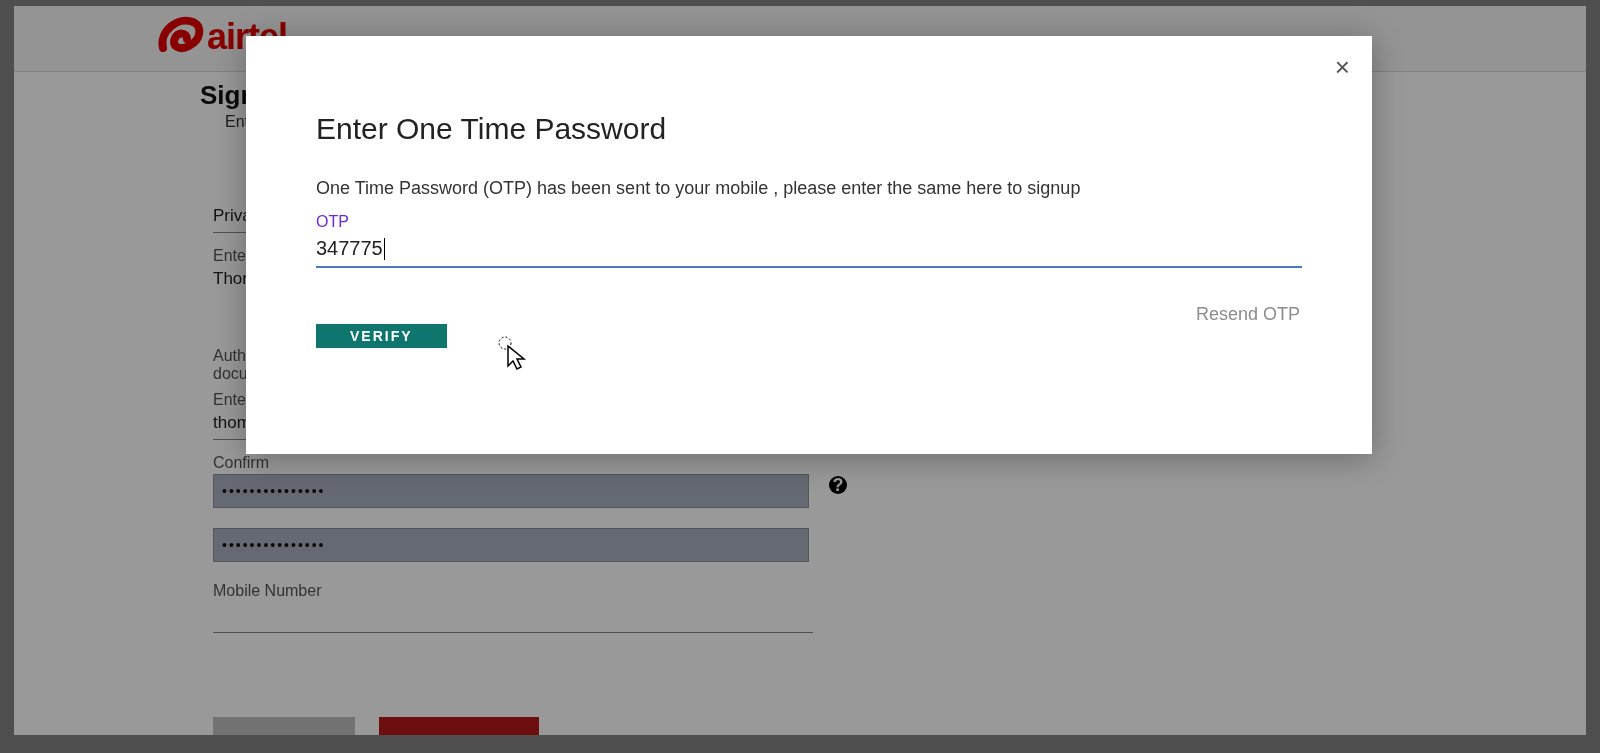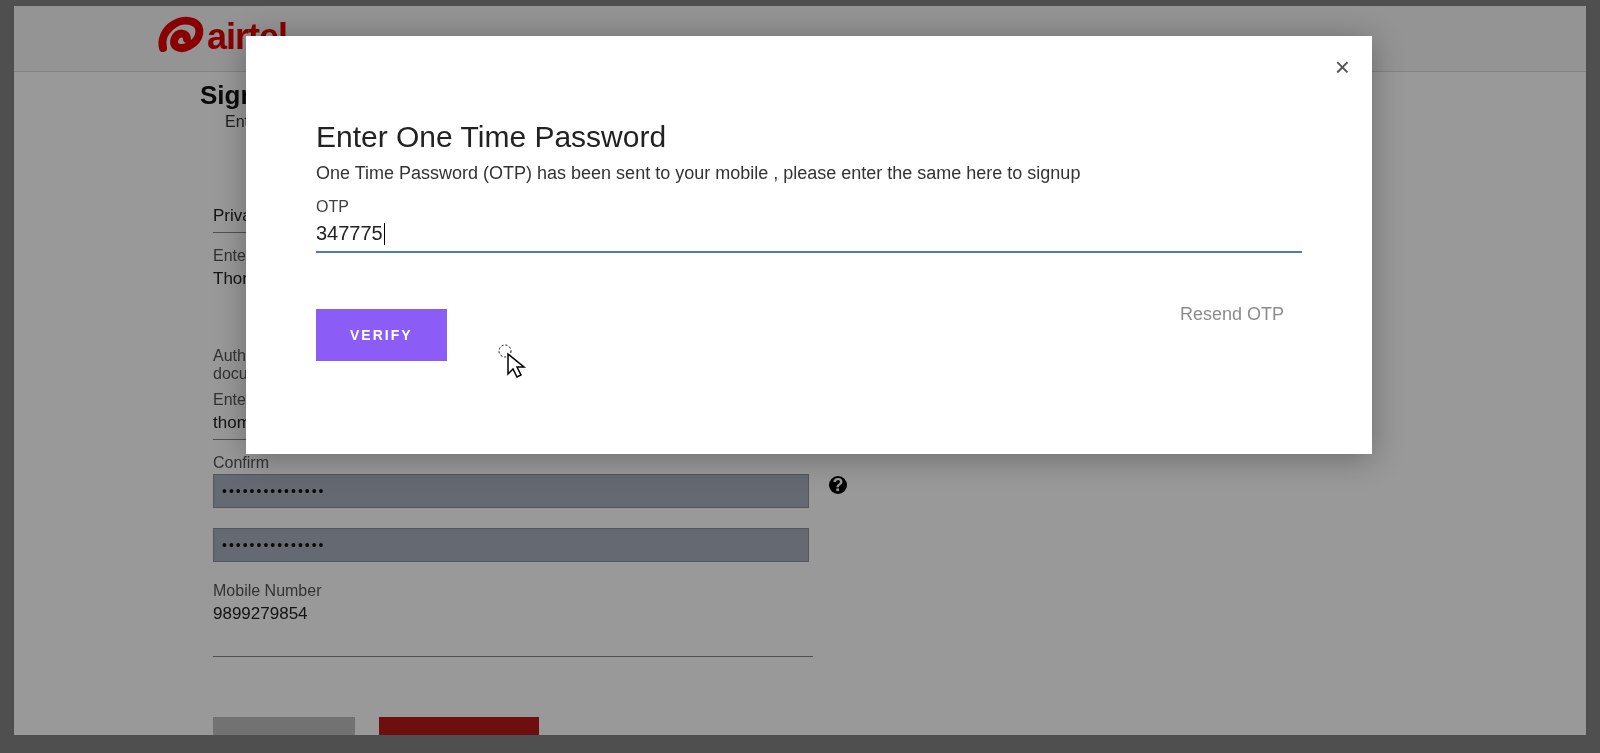--- a/index.html
+++ b/index.html
@@ -159,36 +159,36 @@
       right: 22px;
       top: 18px;
       font-size: 26px;
       color: #555;
       cursor: pointer;
       line-height: 1;
     }
     .modal-body {
       position: absolute;
       left: 70px;
-      top: 84px;
+      top: 76px;
       right: 70px;
     }
     .modal-title {
       font-size: 30px;
       color: #222;
       font-weight: 400;
     }
     .modal-desc {
       font-size: 18px;
       color: #333;
-      margin-top: 9px;
+      margin-top: 32px;
     }
     .otp-label {
       font-size: 16px;
-      color: #404040;
+      color: #6d28d9;
       margin-top: 14px;
     }
     .otp-input-wrap {
       border-bottom: 2px solid #4a7bbf;
       padding: 4px 0 6px 0;
       margin-top: 2px;
       width: 986px;
       display: flex;
       align-items: flex-end;
     }
@@ -198,33 +198,33 @@
     }
     .caret {
       width: 1px;
       height: 22px;
       background: #000;
       margin-left: 1px;
       display: inline-block;
     }
     .verify-btn {
       display: inline-block;
-      background: #8b5cf6;
+      background: #0f766e;
       color: #fff;
       font-size: 14px;
       font-weight: 600;
       letter-spacing: 2px;
-      padding: 18px 34px;
+      padding: 4px 34px;
       margin-top: 56px;
       position: relative;
       border: none;
     }
     .resend {
       position: absolute;
-      right: 88px;
+      right: 72px;
       top: 268px;
       font-size: 18px;
       color: #8c8c8c;
     }
     .cursor-pointer {
       position: absolute;
       left: 180px;
       top: 222px;
       z-index: 30;
     }
@@ -307,21 +307,20 @@
     </div>
 
     <div class="form-row no-border">
       <div class="pw-input-wrap">
         <span class="pw-dots">•••••••••••••••</span>
       </div>
     </div>
 
     <div class="mob-row">
       <div class="lbl">Mobile Number</div>
-      <div class="val">9899279854</div>
     </div>
   </div>
 
   <div class="btn-row">
     <button class="btn btn-cancel">CANCEL</button>
     <button class="btn btn-continue">CONTINUE</button>
   </div>
 
   <div class="overlay"></div>
 

